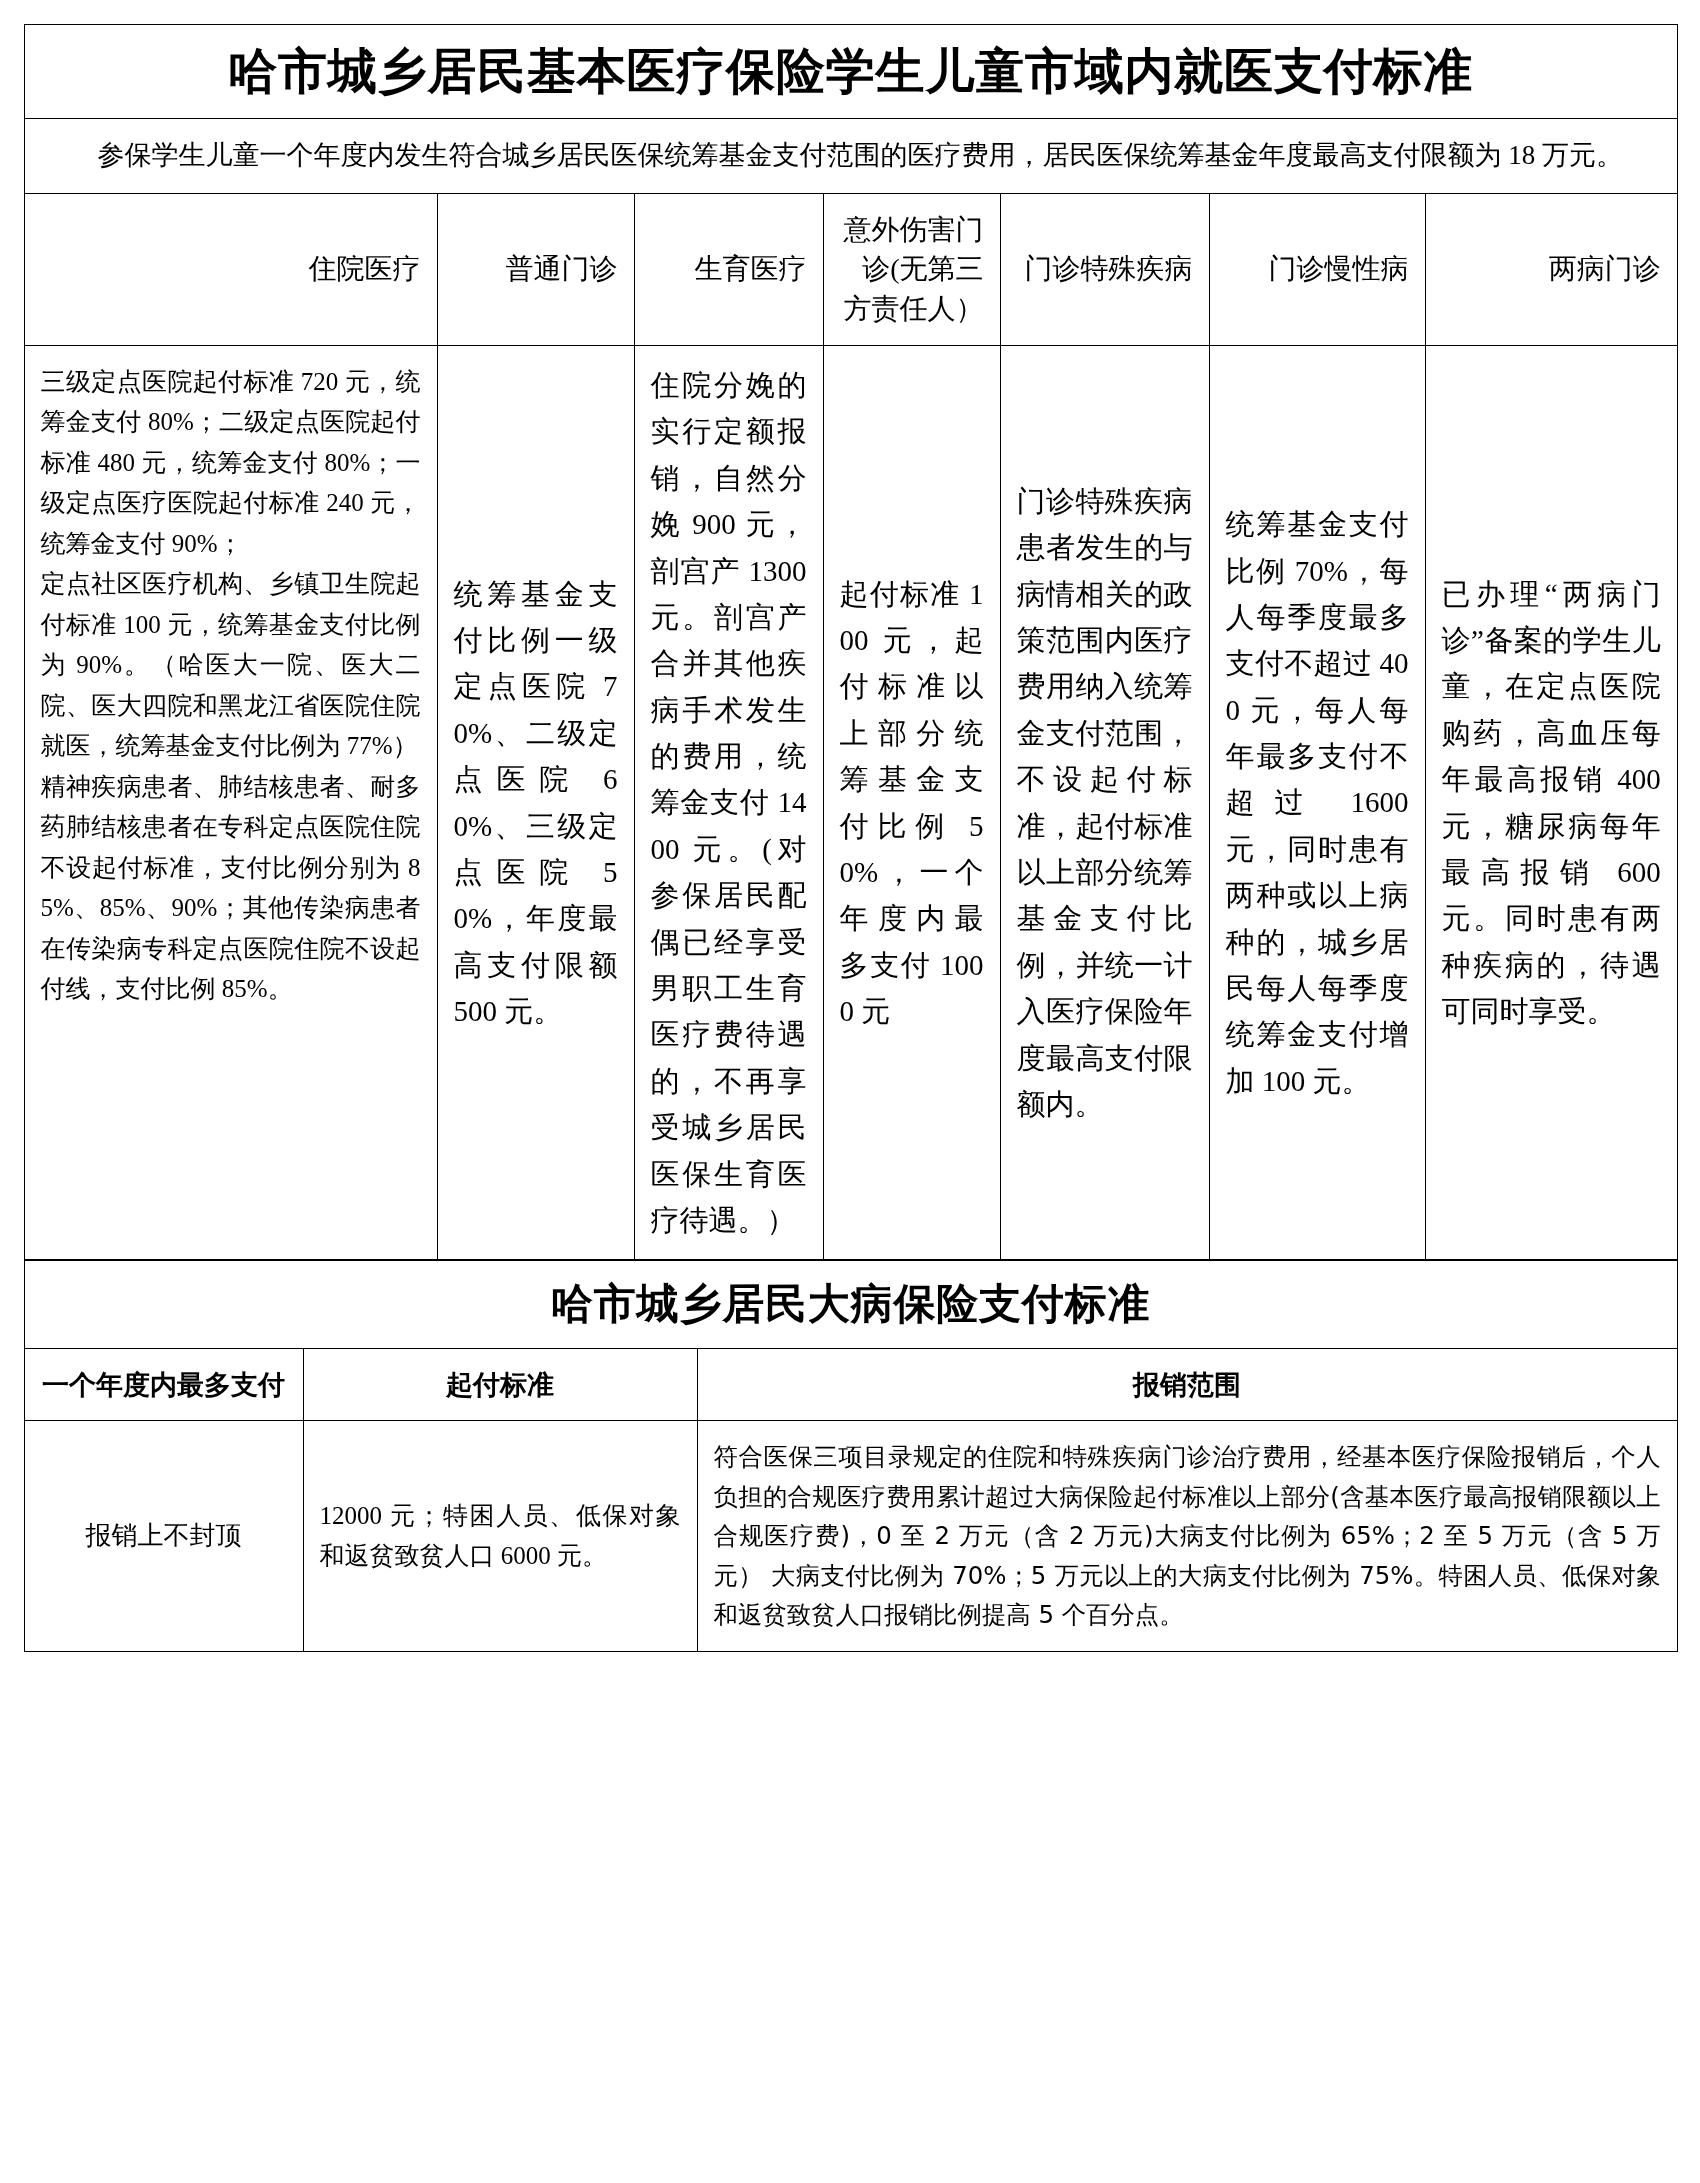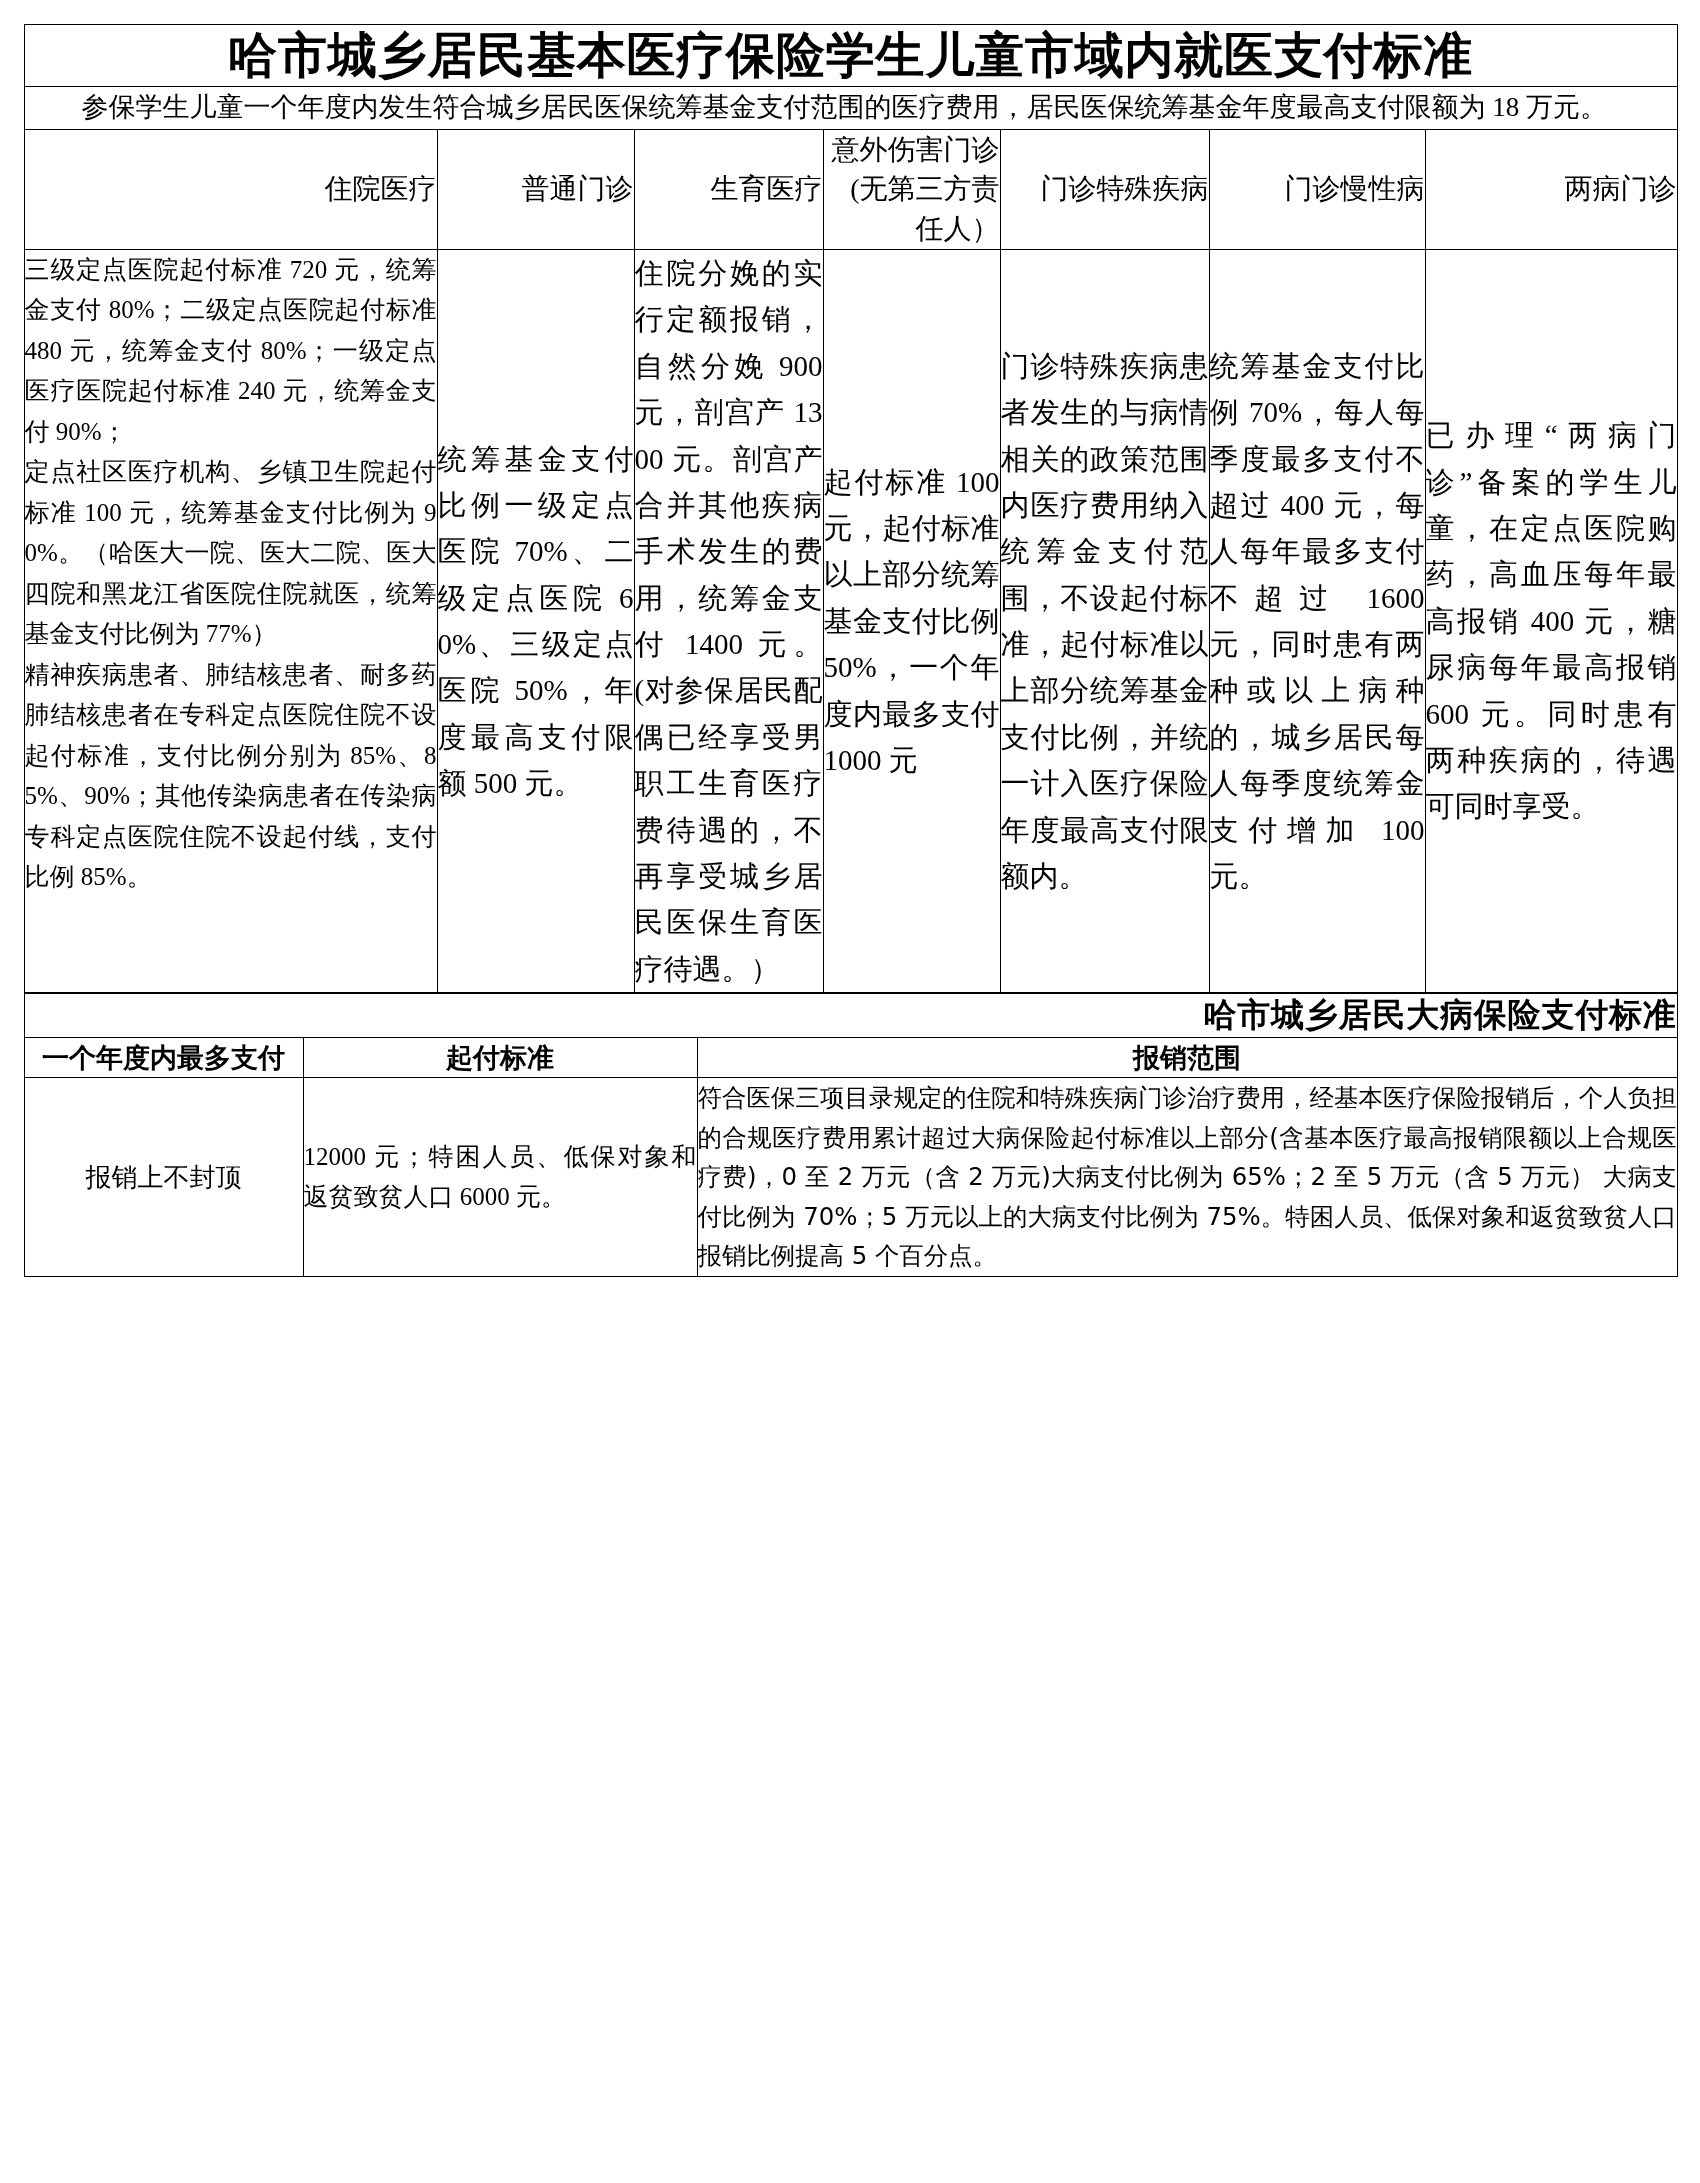--- a/index.html
+++ b/index.html
@@ -25,44 +25,43 @@
 
   table.doc-table {
     width: 1653px;
     border-collapse: collapse;
     table-layout: fixed;
   }
 
   table.doc-table td {
     border: 1.6px solid #000000;
     vertical-align: top;
-    padding: 0;
+    padding: 16px;
   }
 
   
   .title-cell {
     text-align: center;
     vertical-align: middle !important;
     padding: 12.6px 0 12.6px 0;
   }
   .title-text {
     font-family: "DejaVu Sans", "Liberation Sans", sans-serif;
     font-weight: bold;
     font-size: 49px;
     line-height: 1.25;
     letter-spacing: 0.8px;
     white-space: nowrap;
   }
   .title-text-2 {
     font-family: "DejaVu Sans", "Liberation Sans", sans-serif;
     font-weight: bold;
-    font-size: 33px;
+    font-size: 42px;
     line-height: 1.3;
     letter-spacing: 0.8px;
-    text-align: right;
   }
 
   
   .intro-cell {
     padding: 11px 9.4px 12.6px 9.4px;
     vertical-align: top;
   }
   .intro-text {
     font-size: 27px;
     line-height: 1.55;

